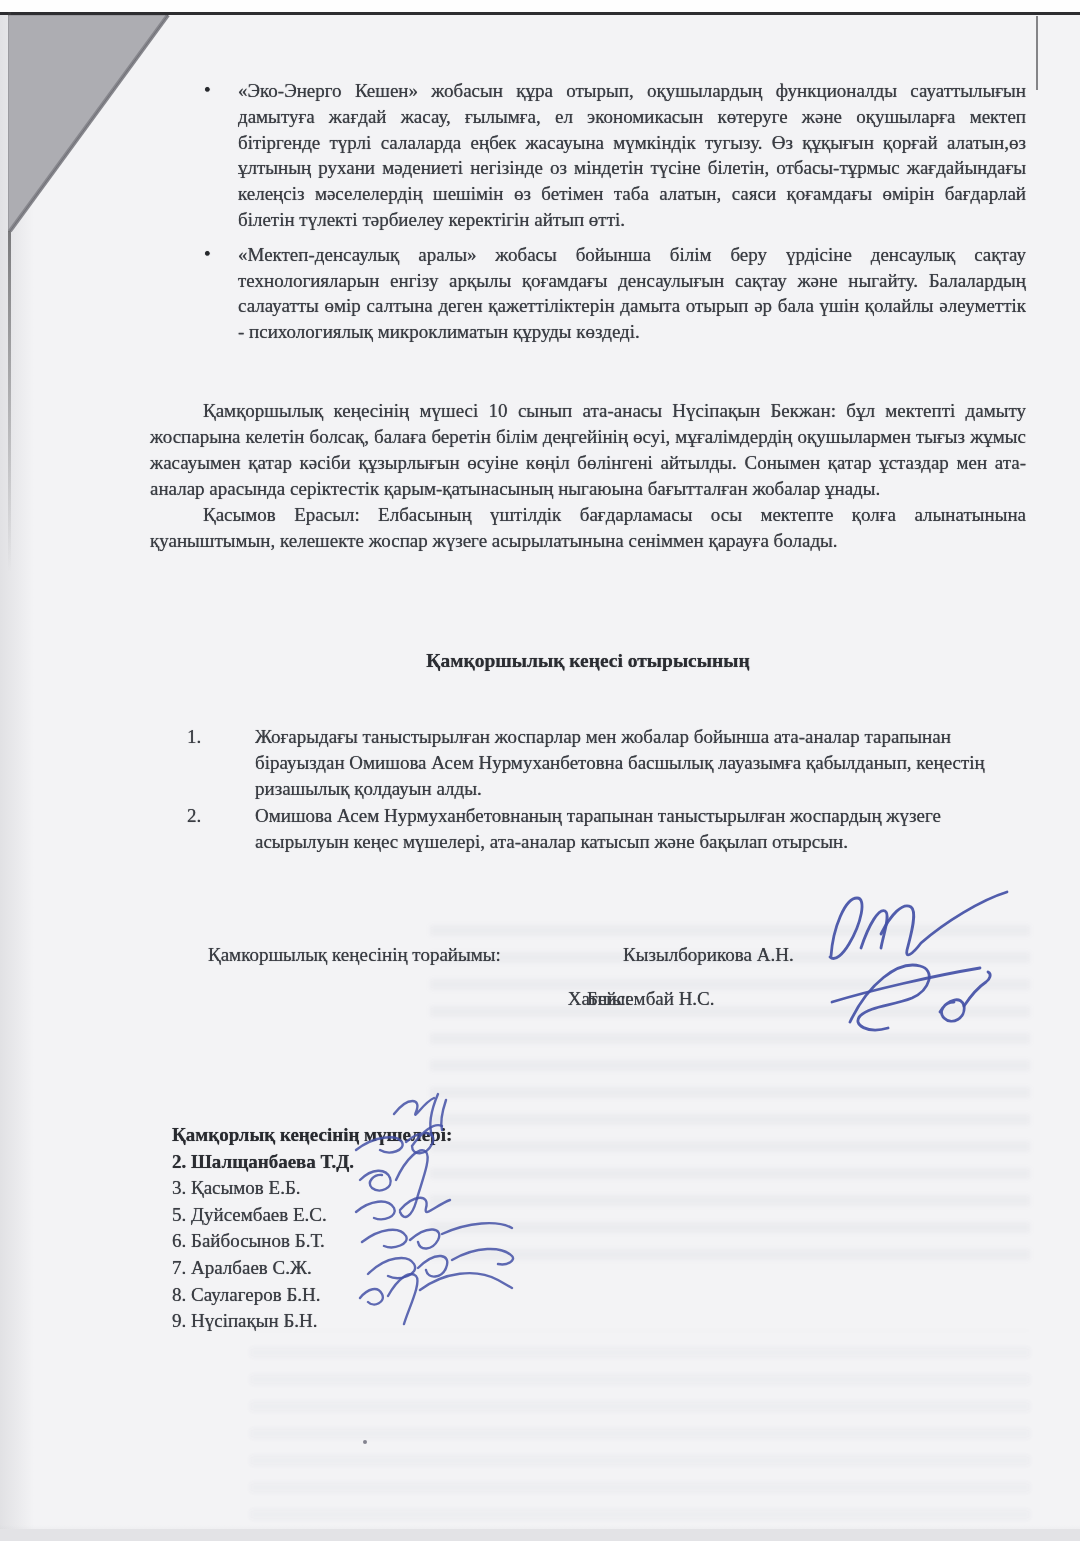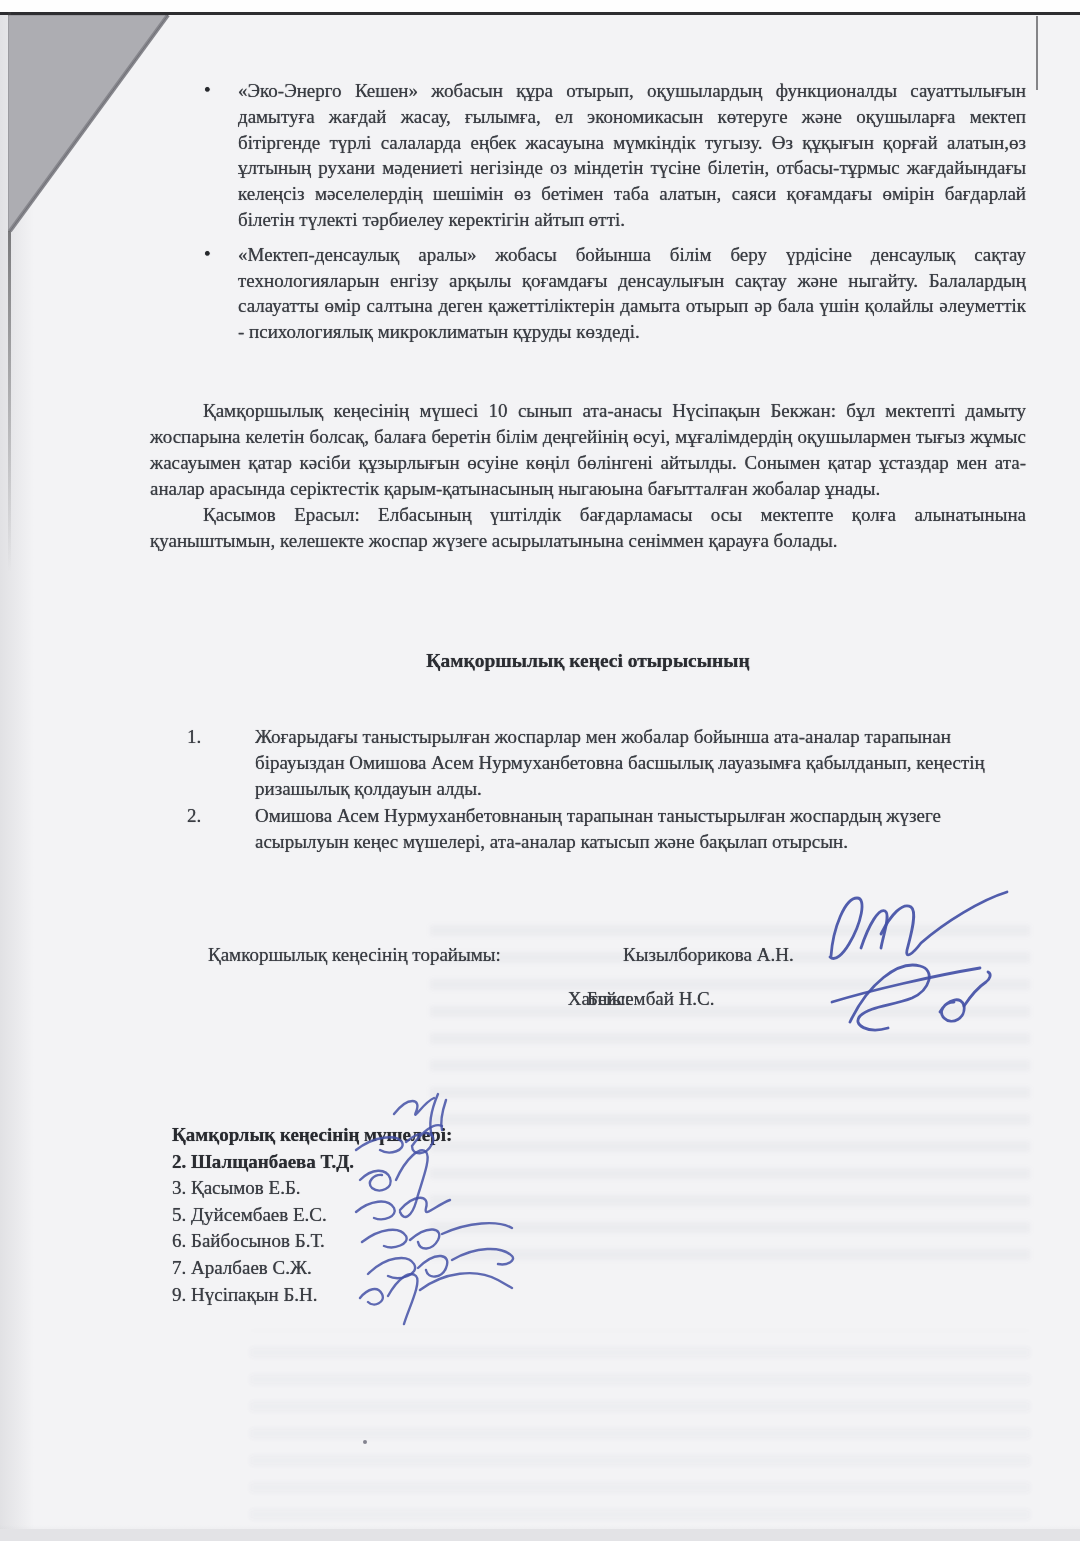--- a/index.html
+++ b/index.html
@@ -142,20 +142,21 @@
     <path d="M142 64 C150 52 158 44 164 40 C168 37 170 32 166 30"></path>
   </svg>
 
   <div class="members txt">
     <div class="mhead">Қамқорлық кеңесінің мүшелері:</div>
     <div class="mitem strong">2. Шалщанбаева Т.Д.</div>
     <div class="mitem">3. Қасымов Е.Б.</div>
     <div class="mitem">5. Дуйсембаев Е.С.</div>
     <div class="mitem">6. Байбосынов Б.Т.</div>
     <div class="mitem">7. Аралбаев С.Ж.</div>
+    <div class="mitem">8. Саулагеров Б.Н.</div>
     <div class="mitem">9. Нүсіпақын Б.Н.</div>
   </div>
 
   <svg class="sig light" style="left:316px; top:1088px;" width="200" height="240" viewBox="0 0 200 240">
     <path d="M78 26 C92 8 106 10 100 24 C96 34 108 14 118 10 M122 6 C116 20 112 36 116 48 M130 12 C126 24 124 34 126 42"></path>
     <path d="M40 62 C58 48 80 46 86 54 C90 62 74 68 64 62 M90 54 C106 40 122 44 116 56 C110 68 96 68 96 58 C106 44 118 34 126 38"></path>
     <path d="M44 92 C56 80 70 80 74 90 C78 100 64 106 56 100 C50 94 58 86 66 87 M80 92 C90 70 104 58 110 64 C116 70 104 98 100 114 C96 128 88 134 84 124"></path>
     <path d="M40 124 C54 112 72 110 78 120 C82 128 68 134 58 130 M84 122 C98 106 114 106 110 120 C107 131 122 116 134 112"></path>
     <path d="M46 154 C64 140 84 138 90 148 C94 156 78 162 68 158 M94 152 C112 136 128 140 122 152 C116 163 104 163 102 154 M126 146 C152 134 182 132 196 140"></path>
     <path d="M52 186 C70 168 92 166 98 176 C104 186 84 194 72 188 M102 180 C120 162 136 166 130 180 C126 190 112 192 110 182 M136 172 C160 158 186 158 196 168 C200 172 192 178 182 176"></path>

